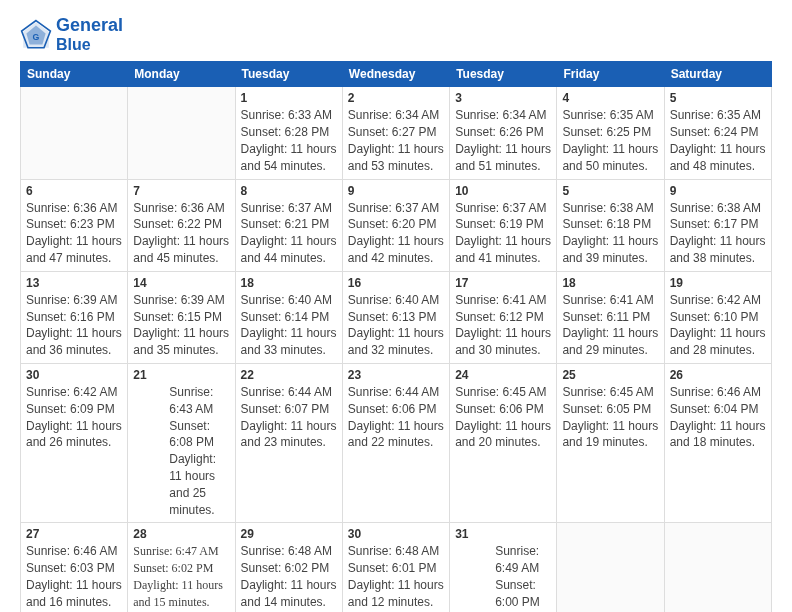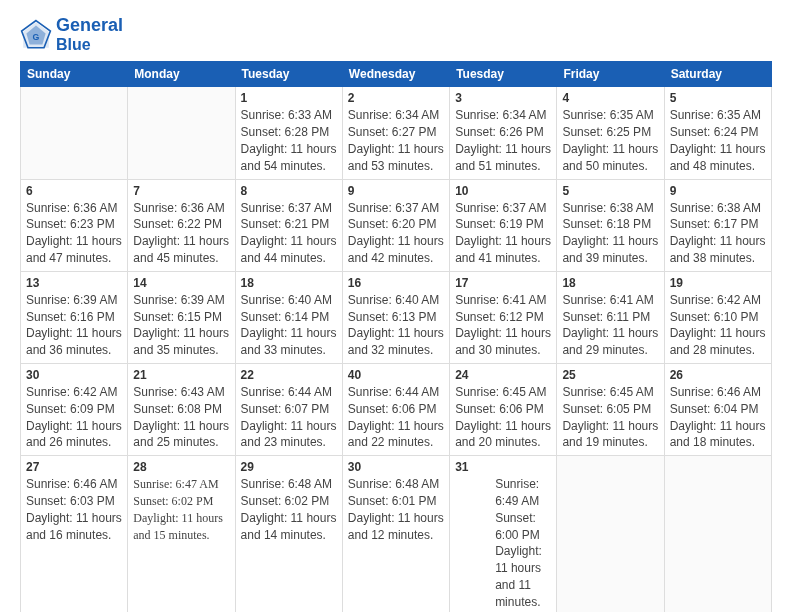--- a/index.html
+++ b/index.html
@@ -246,32 +246,32 @@
         </tr>
         <tr>
           <td>
             <div class="day-number">30</div>
             <div class="day-info" style="white-space: pre-line;">Sunrise: 6:42 AM
 Sunset: 6:09 PM
 Daylight: 11 hours and 26 minutes.</div>
           </td>
           <td>
             <div class="day-number">21</div>
-            <div class="day-info" style="white-space: pre-line;">Sunrise: 6:43 AM
+            <div class="day-info" style="white-space: pre-line; margin-left: 36px;">Sunrise: 6:43 AM
 Sunset: 6:08 PM
 Daylight: 11 hours and 25 minutes.</div>
           </td>
           <td>
             <div class="day-number">22</div>
             <div class="day-info" style="white-space: pre-line;">Sunrise: 6:44 AM
 Sunset: 6:07 PM
 Daylight: 11 hours and 23 minutes.</div>
           </td>
           <td>
-            <div class="day-number">40</div>
+            <div class="day-number">23</div>
             <div class="day-info" style="white-space: pre-line;">Sunrise: 6:44 AM
 Sunset: 6:06 PM
 Daylight: 11 hours and 22 minutes.</div>
           </td>
           <td>
             <div class="day-number">24</div>
             <div class="day-info" style="white-space: pre-line;">Sunrise: 6:45 AM
 Sunset: 6:06 PM
 Daylight: 11 hours and 20 minutes.</div>
           </td>

